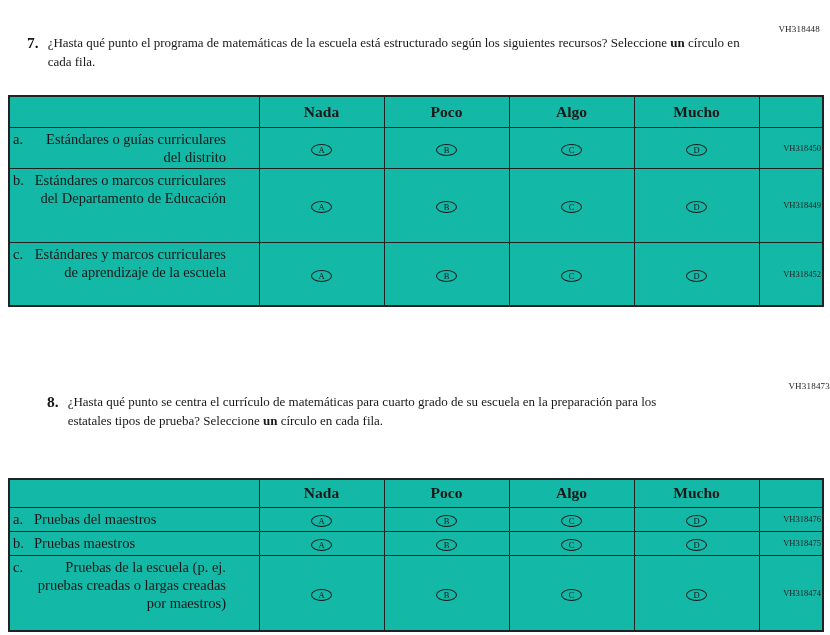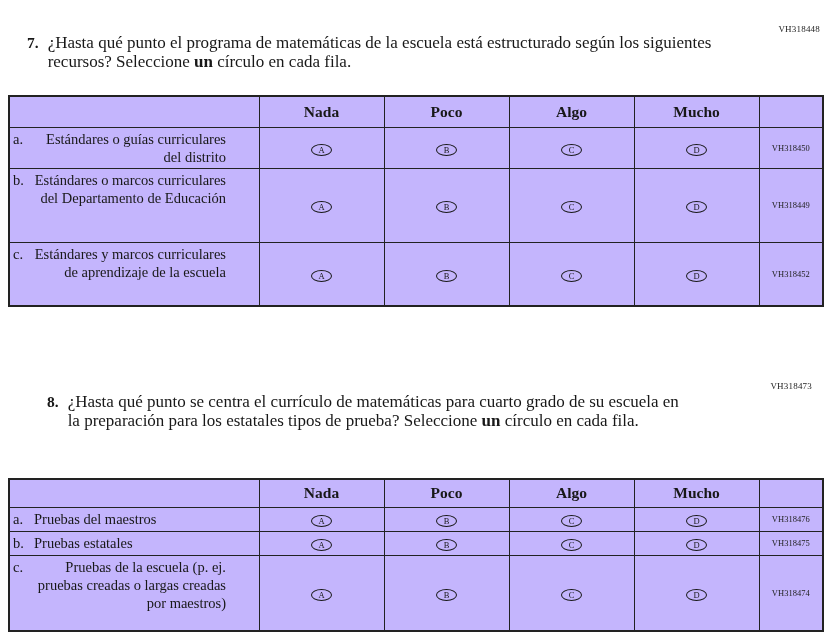--- a/index.html
+++ b/index.html
@@ -4,34 +4,34 @@
 <style>
   * { margin:0; padding:0; box-sizing:border-box; }
   html,body { background:#ffffff; }
   body {
     width:830px; height:635px; position:relative; overflow:hidden;
     font-family:"Liberation Serif", serif; color:#181818;
   }
   .admin-code { position:absolute; font-size:9px; letter-spacing:.2px; color:#222;margin-left:24px; }
   .question { position:absolute; display:flex; }
   .qnum { font-weight:bold; font-size:15.5px; line-height:19px; margin-right:9px; }
-  .qtext { font-size:17px; line-height:19px; }
+  .qtext { font-size:13px; line-height:19px; }
   .qtext b { font-weight:bold; }
   table.qtable {
     position:absolute; left:8px; border-collapse:collapse; table-layout:fixed;
-    border:2px solid #222; width:814px; background:#c4b5fd;
+    border:2px solid #222; width:814px; background:#14b8a6;
   }
   table.qtable td, table.qtable th { border:1px solid #222; }
   th.colhead { font-size:15.5px; font-weight:bold; text-align:center; vertical-align:middle; }
   td.label-cell { vertical-align:top; padding:2px 4px 2px 3px; font-size:14.5px; line-height:18px; }
   .row-flex { display:flex; }
   .row-label { width:21px; flex:none; }
   .row-text { max-width:192px;text-align:right; }
   td.opt-cell { text-align:center; vertical-align:middle; }
-  td.code-cell { font-size:8.5px; text-align:center; vertical-align:middle; padding:0 10px; color:#222; }
+  td.code-cell { font-size:8.5px; text-align:right; vertical-align:middle; padding:0 1px; color:#222; }
   .bubble {
     display:inline-flex; width:21px; height:12px; border:1px solid #181818;
     border-radius:50%; align-items:center; justify-content:center;
     font-size:8.5px; line-height:1; font-family:"Liberation Serif", serif;
   }
 </style>
 </head>
 <body>
 
 <span class="admin-code" style="top:24px; right:10px;">VH318448</span>
@@ -94,21 +94,21 @@
     </td>
     <td class="opt-cell"><span class="bubble">A</span></td>
     <td class="opt-cell"><span class="bubble">B</span></td>
     <td class="opt-cell"><span class="bubble">C</span></td>
     <td class="opt-cell"><span class="bubble">D</span></td>
     <td class="code-cell">VH318452</td>
   </tr>
 </tbody>
   </table>
 
-<span class="admin-code" style="top:381px; right:18px;">VH318473</span>
+<span class="admin-code" style="top:381px; right:0;">VH318473</span>
 
 <div class="question" style="left:47px; top:392px; width:640px;">
   <span class="qnum">8.</span>
   <p class="qtext"><span>¿Hasta qué punto se centra el currículo de matemáticas para cuarto grado de su escuela en la preparación para los estatales tipos de prueba? Seleccione </span><b>un</b><span> círculo en cada fila.</span></p>
 </div>
 
 <table class="qtable" style="top:478px;">
   <colgroup>
     <col style="width:250px">
       <col style="width:125px">
@@ -136,21 +136,21 @@
     <td class="opt-cell"><span class="bubble">A</span></td>
     <td class="opt-cell"><span class="bubble">B</span></td>
     <td class="opt-cell"><span class="bubble">C</span></td>
     <td class="opt-cell"><span class="bubble">D</span></td>
     <td class="code-cell">VH318476</td>
   </tr>
   <tr style="height:24px;">
     <td class="label-cell">
       <div class="row-flex">
         <span class="row-label">b.</span>
-        <span class="row-text">Pruebas estatales</span>
+        <span class="row-text">Pruebas maestros</span>
       </div>
     </td>
     <td class="opt-cell"><span class="bubble">A</span></td>
     <td class="opt-cell"><span class="bubble">B</span></td>
     <td class="opt-cell"><span class="bubble">C</span></td>
     <td class="opt-cell"><span class="bubble">D</span></td>
     <td class="code-cell">VH318475</td>
   </tr>
   <tr style="height:76px;">
     <td class="label-cell">

